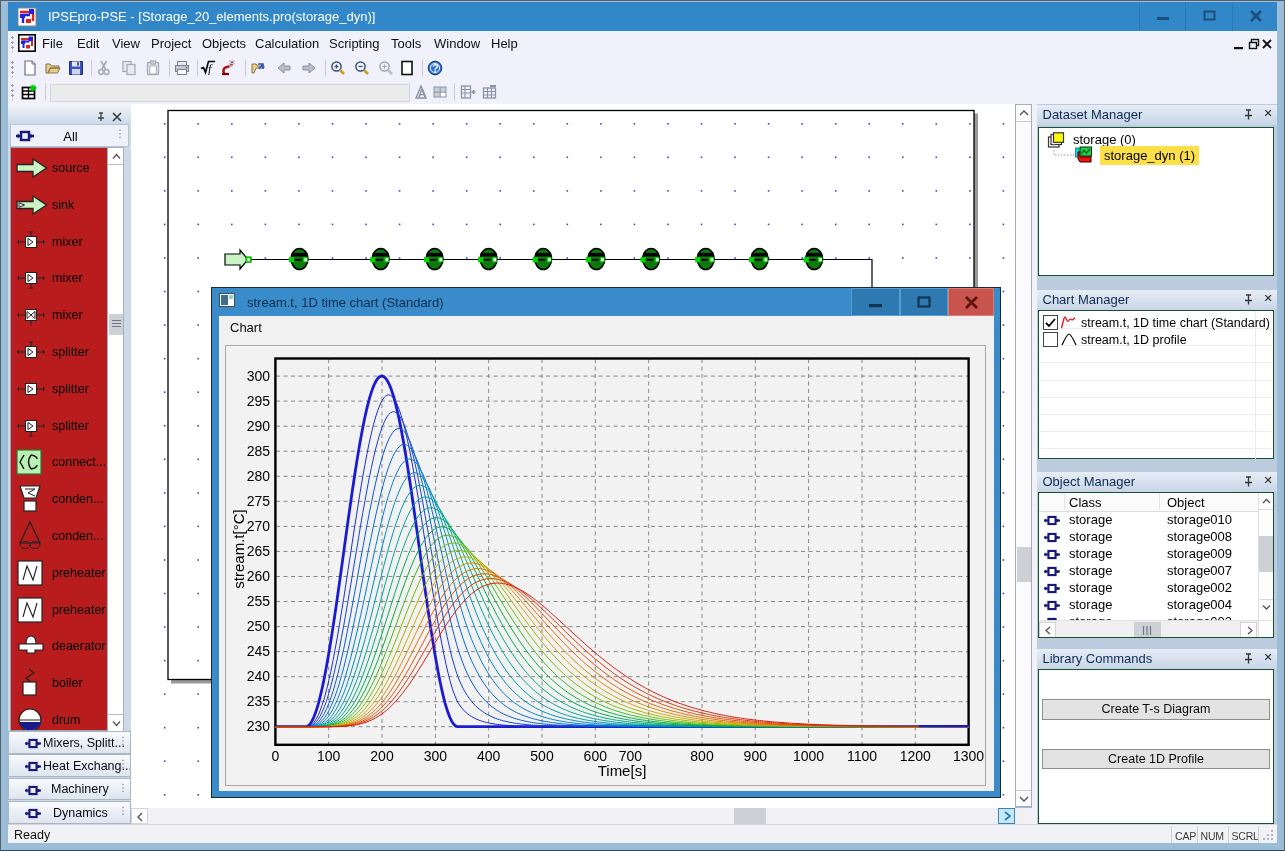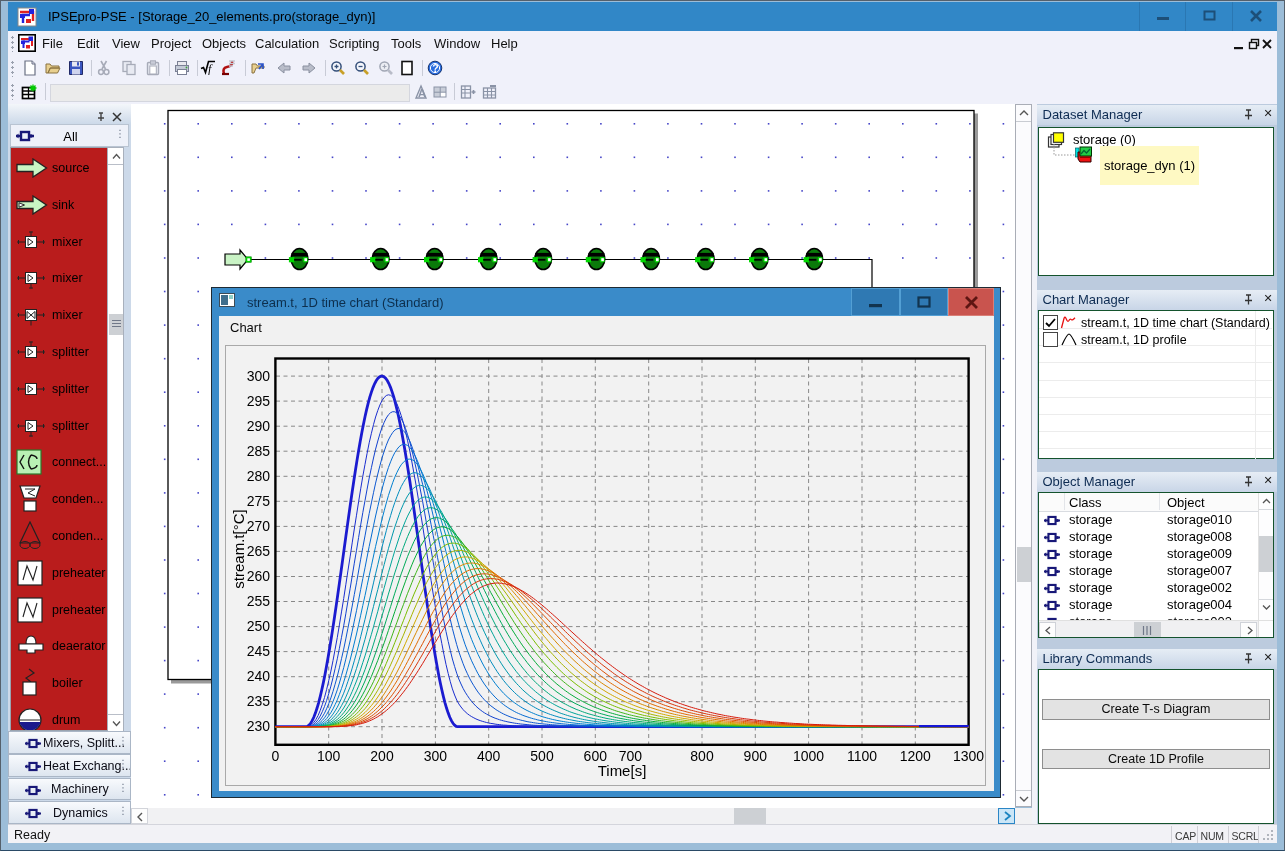--- a/index.html
+++ b/index.html
@@ -1,21 +1,21 @@
 <!DOCTYPE html>
 <html><head><meta charset="utf-8"><style>
 html,body{margin:0;padding:0;}
 body{width:1285px;height:851px;overflow:hidden;position:relative;
  font-family:"Liberation Sans",sans-serif;background:#9cbdd8;}
 .abs{position:absolute;}
 #frame{position:absolute;left:0;top:0;width:1285px;height:851px;
  border-left:1.5px solid #55606b;border-top:1.5px solid #55606b;
  border-right:1.5px solid #55606b;border-bottom:1.5px solid #2a4a66;box-sizing:border-box;}
 #titlebar{position:absolute;left:8px;top:1.5px;width:1269px;height:29.5px;background:#3187c7;}
-#titlebar .ttext{position:absolute;left:40px;top:7px;font-size:13px;color:#000000;}
+#titlebar .ttext{position:absolute;left:40px;top:7px;font-size:13px;color:#ffffff;}
 .wbtn{position:absolute;top:0;height:29.5px;border-left:1px solid #2a77b2;box-sizing:border-box;}
 #menubar{position:absolute;left:8px;top:31px;width:1269px;height:25px;background:#f0f1fa;}
 .menuitem{position:absolute;top:5px;font-size:13px;color:#101010;}
 #toolbar1{position:absolute;left:8px;top:56px;width:1269px;height:24px;background:#f0f1fa;}
 #toolbar2{position:absolute;left:8px;top:80px;width:1269px;height:23.5px;background:#f0f1fa;}
 .grip{position:absolute;width:3px;background-image:radial-gradient(circle,#9aa0ae 1px,transparent 1.2px);background-size:3px 5px;}
 .tsep{position:absolute;width:1px;background:#c8cbd6;}
 .ticon{position:absolute;width:16px;height:16px;}
 #leftpanel{position:absolute;left:8px;top:103.5px;width:123px;height:720px;background:#ccd9e9;}
 #lp-head{position:absolute;left:0;top:0;width:123px;height:20.7px;background:linear-gradient(#f3f6fa,#ccd9e9);}
@@ -1160,21 +1160,21 @@
   <svg class="abs" style="left:14px;top:15px;" width="30" height="18">
         <path d="M1 1 V12 H22" fill="none" stroke="#999" stroke-width="1" stroke-dasharray="1.5 1.5"></path>
       </svg>
   <svg class="abs" style="left:36px;top:18px;" width="19" height="18">
         <rect x="0.5" y="2" width="3.5" height="9" fill="#00e0e0" stroke="#066" stroke-width="0.7"></rect>
         <path d="M3 6 h13 v10 h-11 l-2 -3 z" fill="#ee1111" stroke="#300" stroke-width="1"></path>
         <rect x="5" y="1" width="11.5" height="9" fill="#22cc44" stroke="#030" stroke-width="1"></rect>
         <path d="M6 8 l3 -3.5 l2.5 2.5 l3.5 -4" stroke="#063" stroke-width="1.2" fill="none"></path>
         <path d="M5 11.5 h10" stroke="#900" stroke-width="1"></path>
       </svg>
-  <div class="abs" style="left:61px;top:18.5px;background:#fef9c3;padding:12px 4px;">storage_dyn (1)</div>
+  <div class="abs" style="left:61px;top:18.5px;background:#fde047;padding:2px 4px;">storage_dyn (1)</div>
  </div>
  <div class="dhead" style="top:186.2px;">
       <span class="htext">Chart Manager</span>
   <svg class="pin" style="left:205.5px;" width="12" height="13">
         <path d="M4 2 h5 M6.5 2 v5 M3 7.5 h7 M6.5 7.5 v4" stroke="#333" stroke-width="1.3" fill="none"></path>
       </svg>
   <div class="hx" style="left:225px;">✕</div>
  </div>
  <div class="dbox" style="top:206.3px;height:149.7px;">
   <div class="abs" style="left:0;top:0;width:216.4px;height:148px;border-right:1px solid #ececec;"></div>

